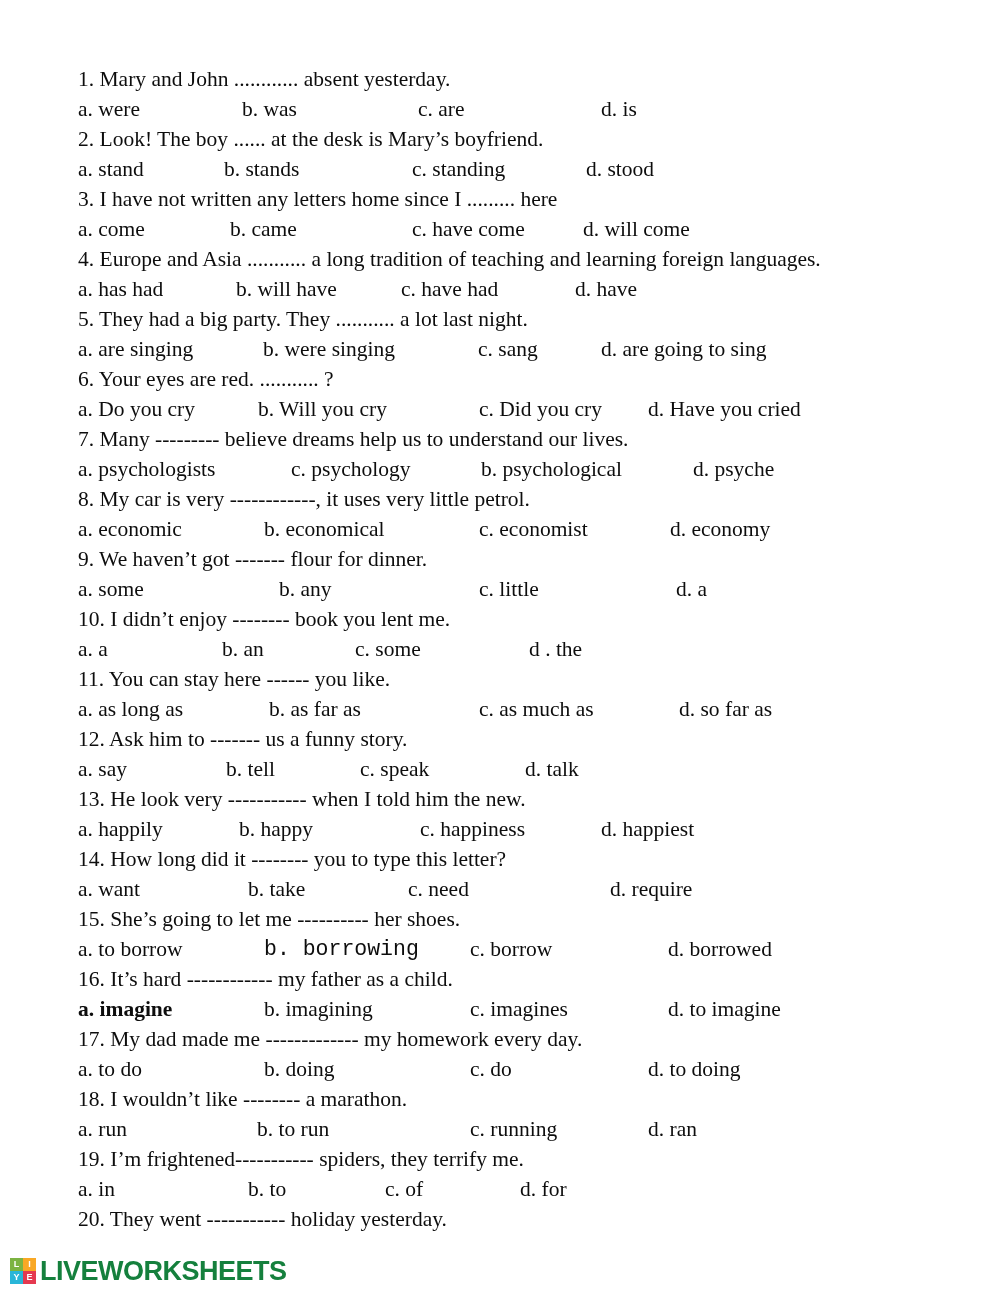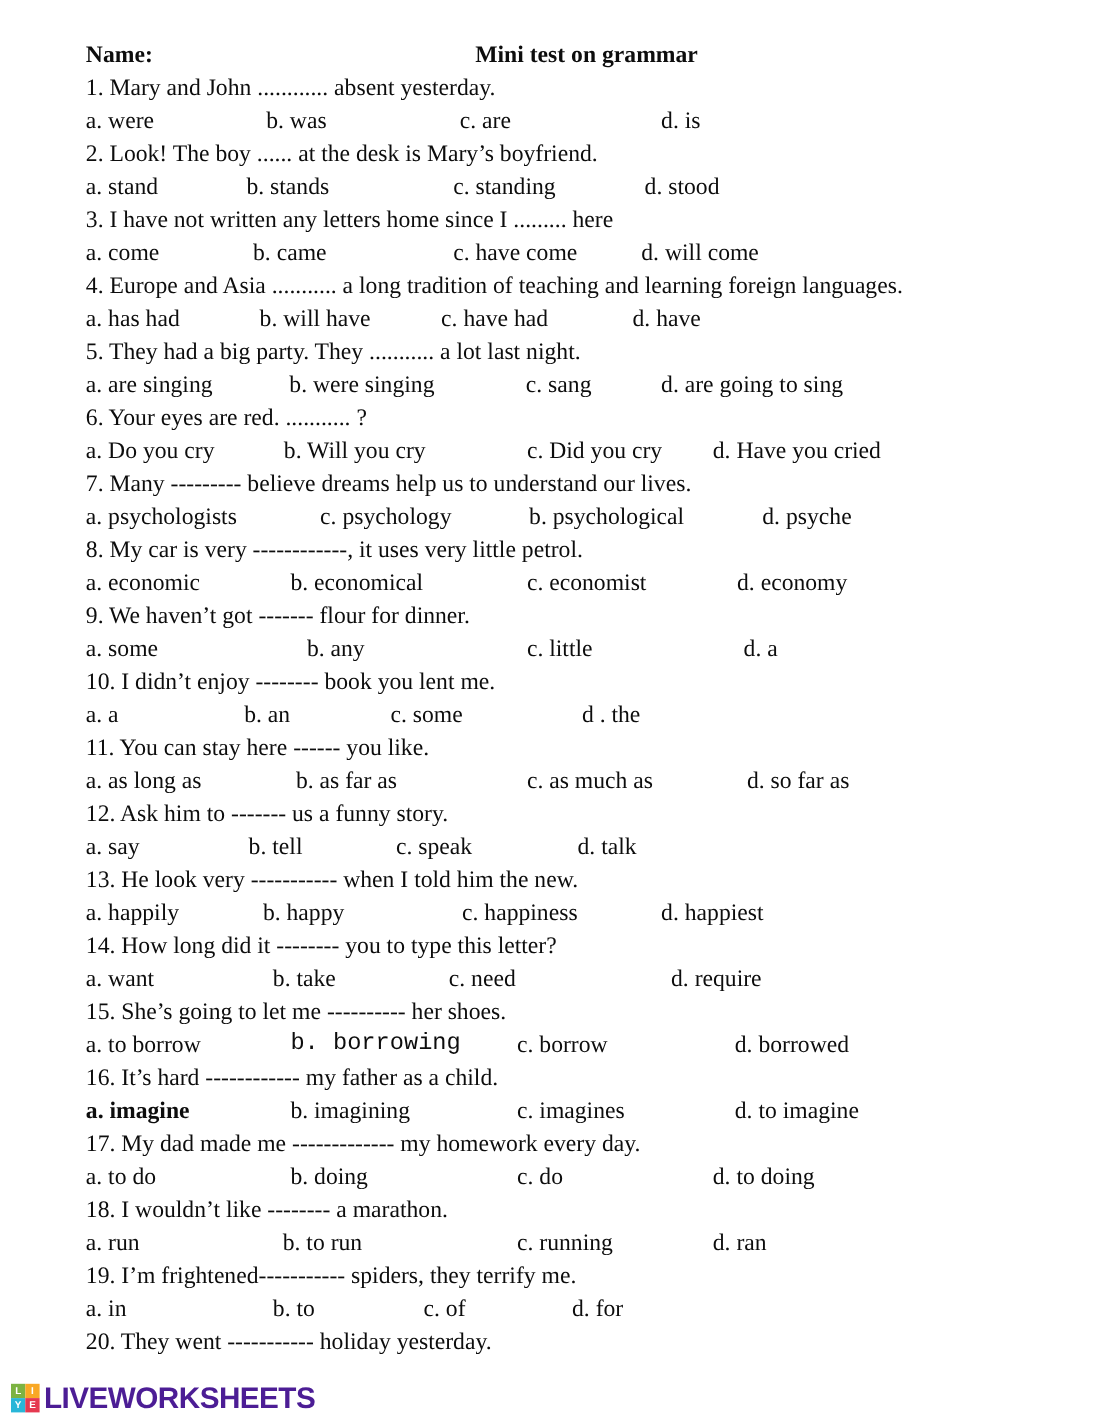--- a/index.html
+++ b/index.html
@@ -115,24 +115,20 @@
     letter-spacing: -0.5px;
     line-height: 1;
     white-space: pre;
   }
 </style>
 </head>
 <body style="background: rgb(255, 255, 255); color: rgb(13, 13, 13);">
 
 <div class="sheet">
 
-  <div class="header">
-    <span class="name-label">Name:</span>
-    <span class="test-title">Mini test on grammar</span>
-  </div>
 
   <div class="qlist" id="question-list">
       <div class="qblock" style="top: 64px;">
         <div class="qtext">1. Mary and John ............ absent yesterday.</div>
         <div class="optrow" style="top: 30px;">
           <span class="opt" style="left: 78px;">a. were</span>
           <span class="opt" style="left: 242px;">b. was</span>
           <span class="opt" style="left: 418px;">c. are</span>
           <span class="opt" style="left: 601px;">d. is</span>
         </div>
@@ -304,16 +300,16 @@
       </div>
     </div>
 
   <div class="footer-logo">
     <div class="logo-mark" id="logo-mark">
         <div class="logo-cell" style="background: rgb(124, 179, 66);">L</div>
         <div class="logo-cell" style="background: rgb(249, 168, 37);">I</div>
         <div class="logo-cell" style="background: rgb(41, 182, 216);">Y</div>
         <div class="logo-cell" style="background: rgb(229, 57, 80);">E</div>
       </div>
-    <span class="logo-word" id="logo-word" style="color: #4c1d95;">LIVEWORKSHEETS</span>
+    <span class="logo-word" id="logo-word" style="color: #15803d;">LIVEWORKSHEETS</span>
   </div>
 
 </div>
 
 </body></html>

